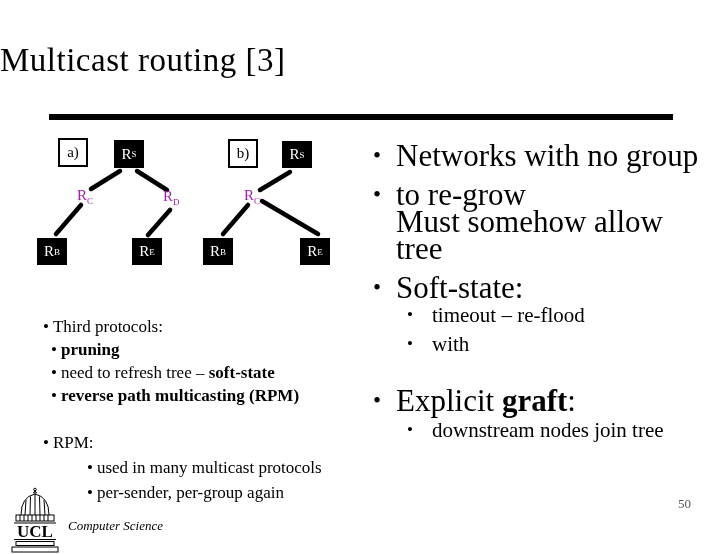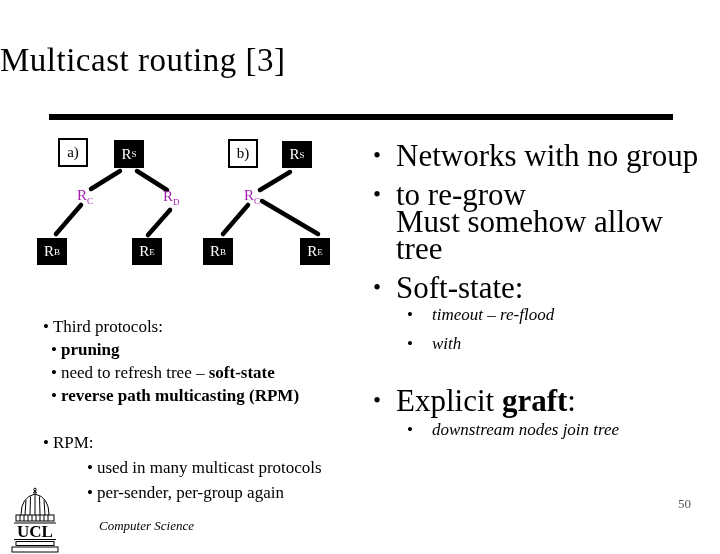--- a/index.html
+++ b/index.html
@@ -55,38 +55,38 @@
   .node-box sub, .node-label sub { font-size: 9px; }
 
   
   .rcol { position: absolute; left: 373px; top: 142px; width: 330px; }
   .rpara { display: flex; margin-bottom: 12px; }
   .rbul { width: 23px; font-size: 23px; line-height: 27px; flex: none; }
   .rtext { font-size: 31px; line-height: 27px; }
   .rsub { position: absolute; left: 407px; top: 303px; width: 300px; }
   .rsub .rpara { margin-bottom: 5px; }
   .rsub .rbul { width: 25px; font-size: 17px; line-height: 24px; }
-  .rsub .rtext { font-size: 17px; line-height: 24px; font-style: italic; }
+  .rsub .rtext { font-size: 21px; line-height: 24px; }
   .graft { position: absolute; left: 373px; top: 387px; }
   .graft-sub { position: absolute; left: 407px; top: 418px; }
 
   
   .lcol { position: absolute; left: 43px; top: 315px; width: 330px; }
   .lrow { display: flex; font-size: 17px; line-height: 23px; }
   .lbul { flex: none; margin-right: 4px; }
   .lrow.sub1 { margin-left: 8px; }
   .lcol2 { position: absolute; left: 43px; top: 430px; width: 340px; }
   .lcol2 .lrow { line-height: 25px; }
   .lcol2 .lrow.sub2 { margin-left: 44px; }
 
   
   .logo { position: absolute; left: 9px; top: 487px; }
   .dept {
     position: absolute; left: 68px; top: 518px;
-    font-size: 13px; font-style: italic; margin-left: 31px;
+    font-size: 13px; font-style: italic;
   }
   .pagenum {
     position: absolute; left: 678px; top: 496px;
     font-size: 13px; color: #555;
   }
   b { font-weight: bold; }
 </style>
 </head>
 <body>
 

